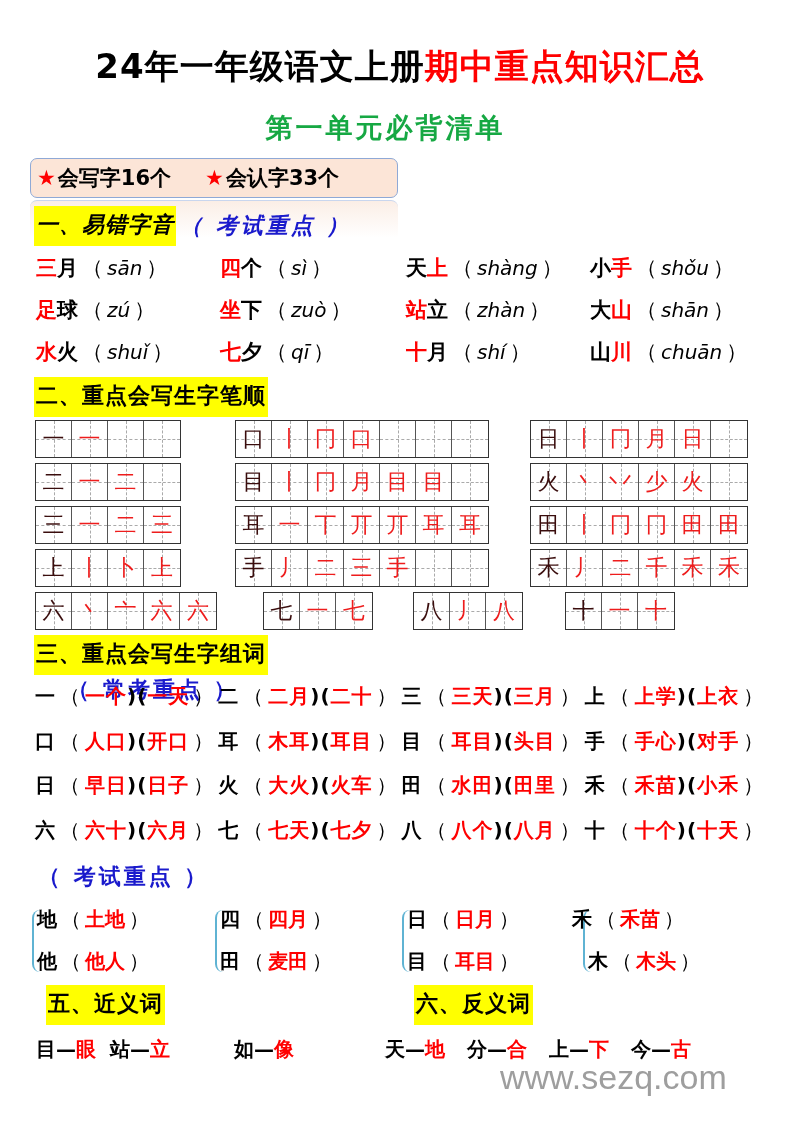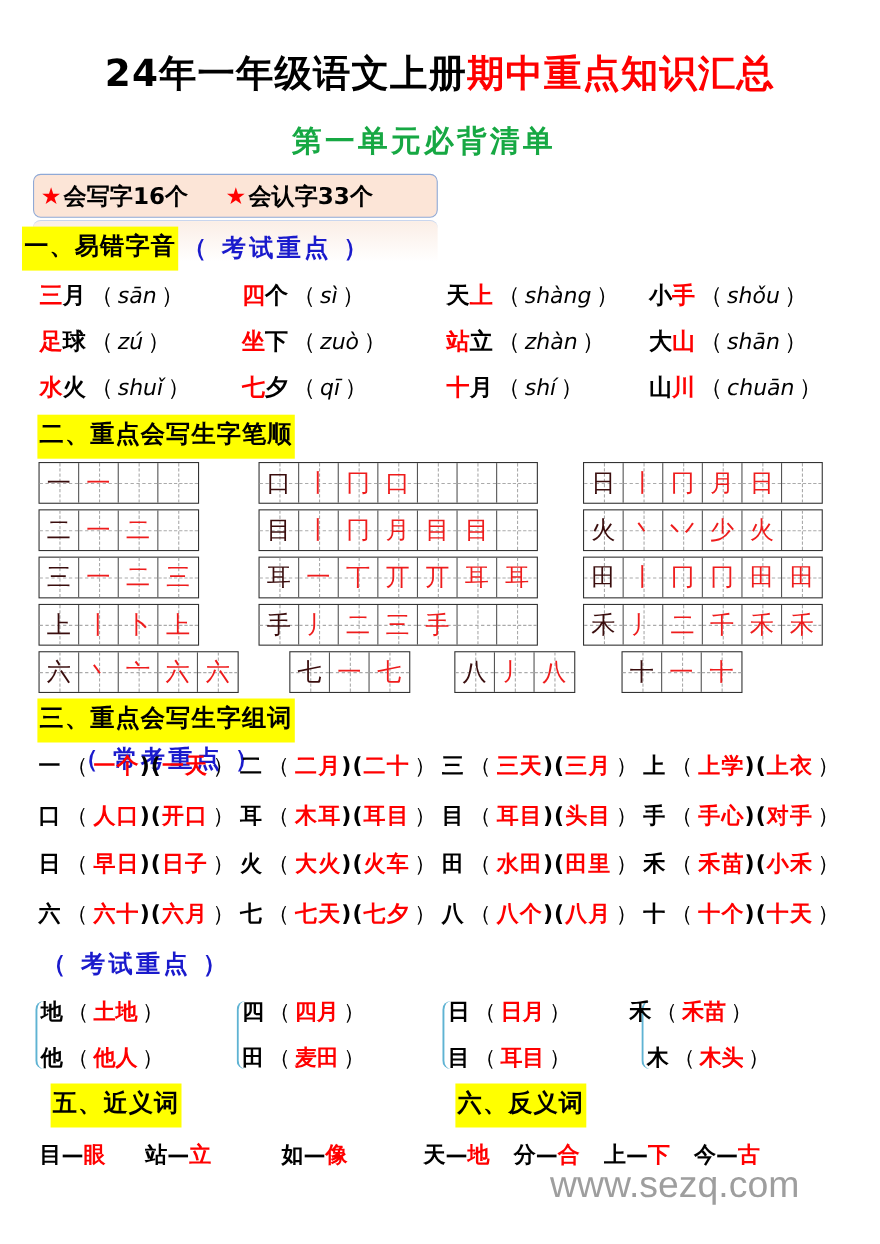--- a/index.html
+++ b/index.html
@@ -47,21 +47,21 @@
 
 <div class="abs fadebox"></div>
 <div class="abs countbox">
   <span class="star">★</span>
   <span>会写字16个</span>
   <span class="gap"></span>
   <span class="star">★</span>
   <span>会认字33个</span>
 </div>
 
-<div class="sec" style="top:206px;left:20px;">
+<div class="sec" style="top:206px;left:34px;font-style:italic;">
   <span class="hl">一、易错字音</span>
   <span class="note">（ 考试重点 ）</span>
 </div>
 <div id="pron">
     <div class="row" style="top:254px;left:36px;"><span class="red">三</span><span>月</span><span class="par">（</span><span class="pin">sān</span><span class="par">）</span></div>
     <div class="row" style="top:254px;left:220px;"><span class="red">四</span><span>个</span><span class="par">（</span><span class="pin">sì</span><span class="par">）</span></div>
     <div class="row" style="top:254px;left:406px;"><span>天</span><span class="red">上</span><span class="par">（</span><span class="pin">shàng</span><span class="par">）</span></div>
     <div class="row" style="top:254px;left:590px;"><span>小</span><span class="red">手</span><span class="par">（</span><span class="pin">shǒu</span><span class="par">）</span></div>
     <div class="row" style="top:296px;left:36px;"><span class="red">足</span><span>球</span><span class="par">（</span><span class="pin">zú</span><span class="par">）</span></div>
     <div class="row" style="top:296px;left:220px;"><span class="red">坐</span><span>下</span><span class="par">（</span><span class="pin">zuò</span><span class="par">）</span></div>
@@ -363,16 +363,16 @@
     <div class="row" style="top:906px;left:572px;font-size:20px;"><span>禾</span><span class="par">（</span><span class="red">禾苗</span><span class="par">）</span></div>
     <div class="row" style="top:948px;left:588px;font-size:20px;"><span>木</span><span class="par">（</span><span class="red">木头</span><span class="par">）</span></div>
   </div>
 
 <div class="sec" style="top:985px;left:46px;">
   <span class="hl">五、近义词</span>
 </div>
 <div class="sec" style="top:985px;left:382px;padding-left:32px;">
   <span class="hl">六、反义词</span>
 </div>
-<div id="syn" class="row" style="top:1036px;left:36px;font-size:20px;"><span style="margin-right:36px;"><span>目</span><span>—</span><span class="red">眼</span></span><span style="margin-right:24px;"><span>站</span><span>—</span><span class="red">立</span></span><span style="margin-right:24px;margin-left:40px;"><span>如</span><span>—</span><span class="red">像</span></span></div>
+<div id="syn" class="row" style="top:1036px;left:36px;font-size:20px;"><span style="margin-right:14px;"><span>目</span><span>—</span><span class="red">眼</span></span><span style="margin-right:24px;"><span>站</span><span>—</span><span class="red">立</span></span><span style="margin-right:24px;margin-left:40px;"><span>如</span><span>—</span><span class="red">像</span></span></div>
 <div id="ant" class="row" style="top:1036px;left:385px;font-size:20px;"><span style="margin-right:22px;"><span>天</span><span>—</span><span class="red">地</span></span><span style="margin-right:22px;"><span>分</span><span>—</span><span class="red">合</span></span><span style="margin-right:22px;"><span>上</span><span>—</span><span class="red">下</span></span><span style="margin-right:22px;"><span>今</span><span>—</span><span class="red">古</span></span></div>
 
 <div class="wm">www.sezq.com</div>
 
 </body></html>

